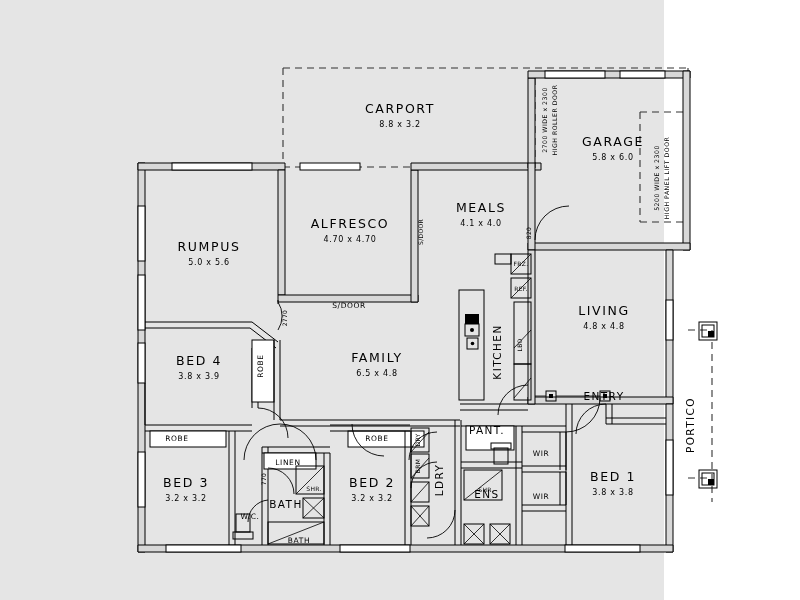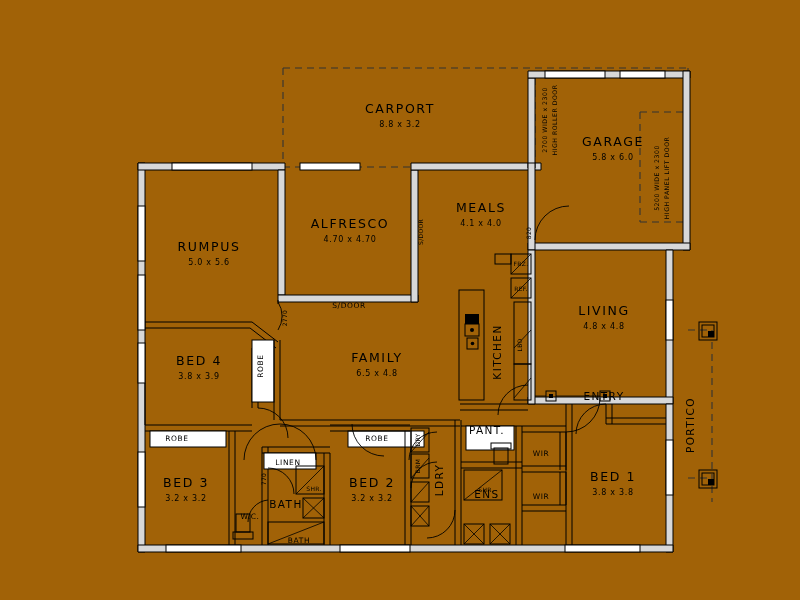--- a/index.html
+++ b/index.html
@@ -8,23 +8,23 @@
     background: #ffffff;
   }
   body {
     width: 800px;
     height: 600px;
     overflow: hidden;
     font-family: "DejaVu Sans", sans-serif;
   }
   #plan-root {
     position: relative;
-    width: 800px;
+    width: 664px;
     height: 600px;
-    background: #a16207;
+    background: #e5e5e5;
   }
   svg#floorplan {
     display: block;
     width: 800px;
     height: 600px;
   }
   .wall-outer {
     fill: #d8d8d8;
     stroke: #000000;
     stroke-width: 1;

